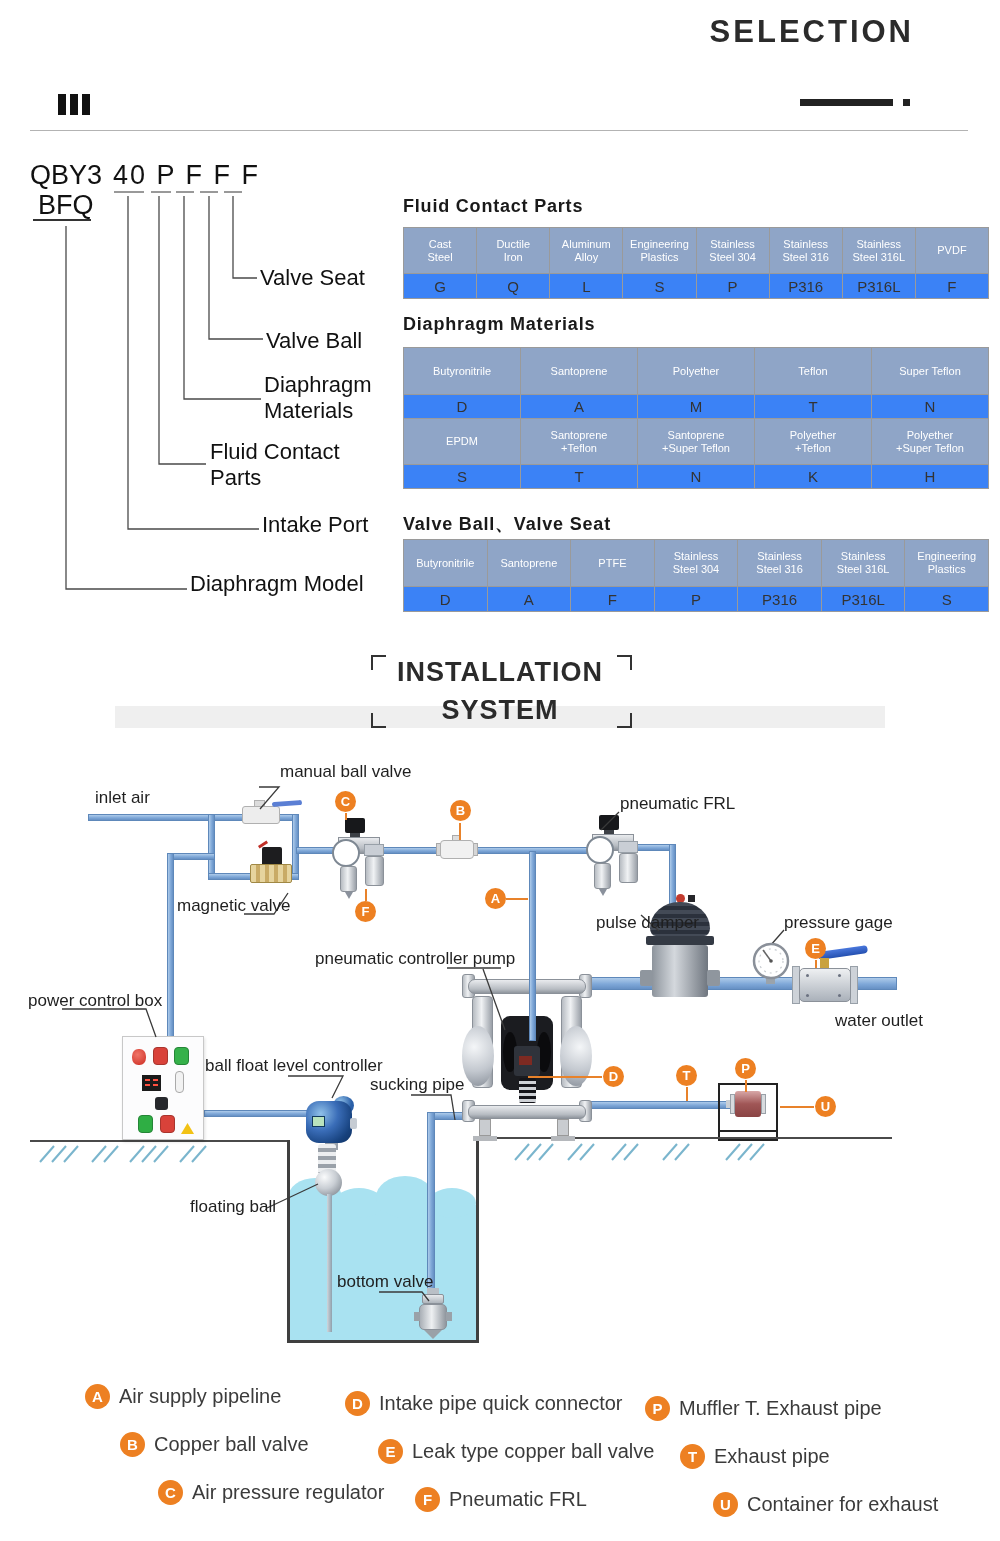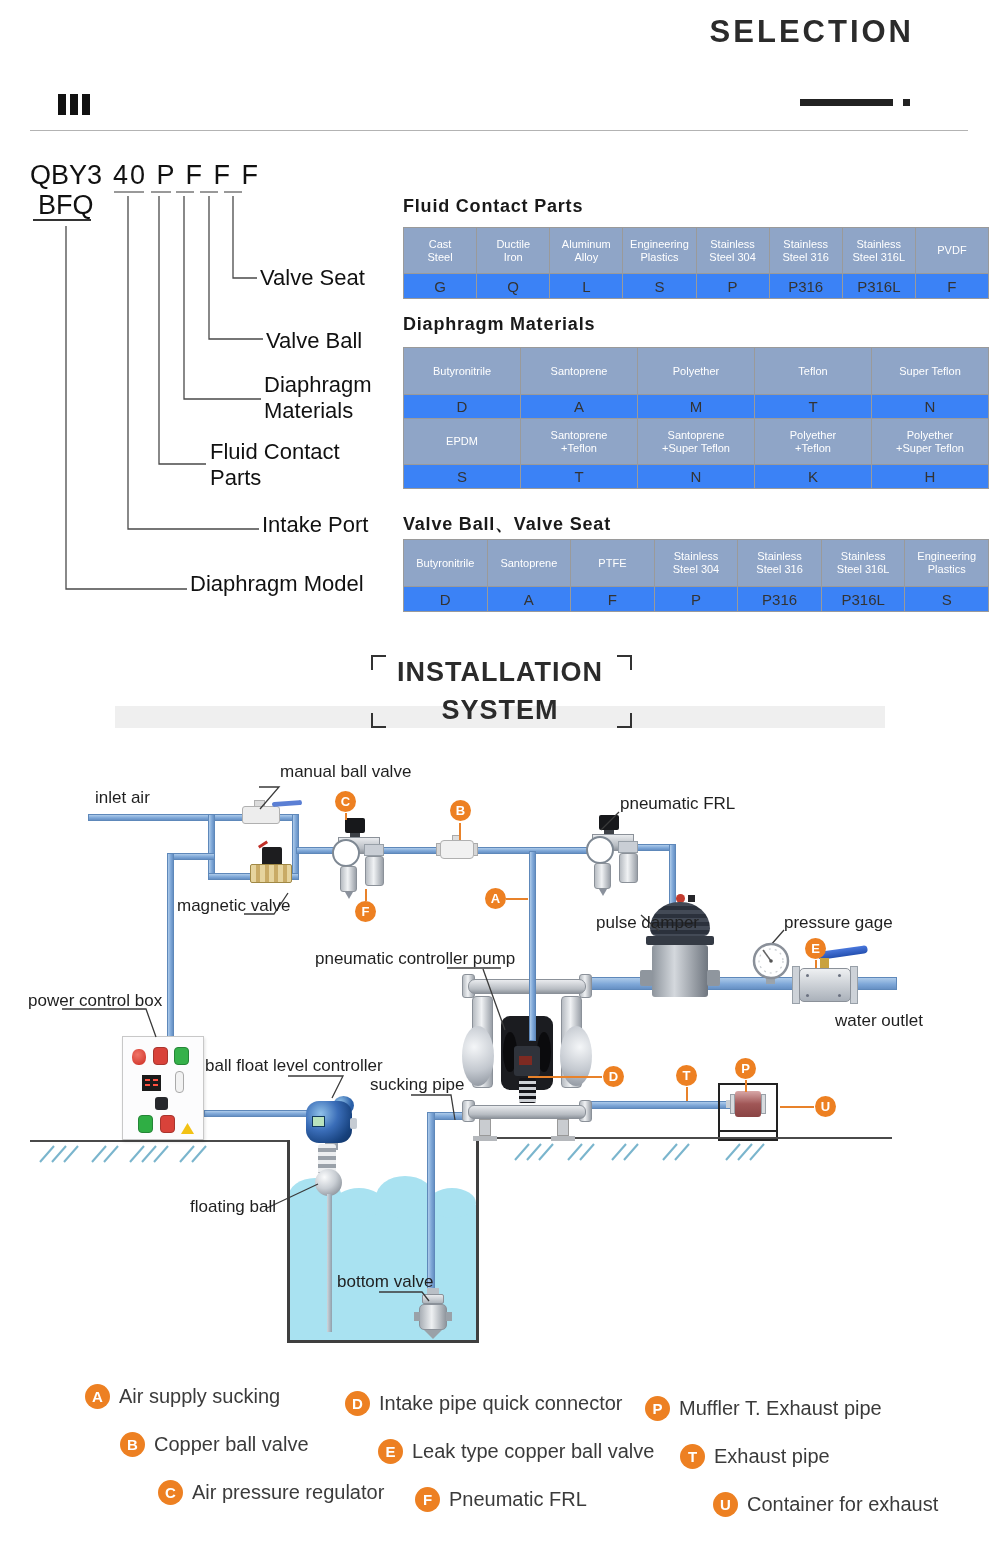--- a/index.html
+++ b/index.html
@@ -417,21 +417,21 @@
 <div class="lbl" style="left:835px;top:1011px;">water outlet</div>
 <div class="lbl" style="left:28px;top:991px;">power control box</div>
 <div class="lbl" style="left:205px;top:1056px;">ball float level controller</div>
 <div class="lbl" style="left:370px;top:1075px;">sucking pipe</div>
 <div class="lbl" style="left:190px;top:1197px;text-align:right;">floating ball</div>
 <div class="lbl" style="left:337px;top:1272px;">bottom valve</div>
 <div class="lbl" style="left:315px;top:949px;">pneumatic controller pump</div>
 
 <div class="leg" style="left:85px;top:1384px;">
   <span class="c">A</span>
-  <span class="t">Air supply sucking</span>
+  <span class="t">Air supply pipeline</span>
 </div>
 <div class="leg" style="left:345px;top:1391px;">
   <span class="c">D</span>
   <span class="t">Intake pipe quick connector</span>
 </div>
 <div class="leg" style="left:645px;top:1396px;">
   <span class="c">P</span>
   <span class="t">Muffler T. Exhaust pipe</span>
 </div>
 <div class="leg" style="left:120px;top:1432px;">

